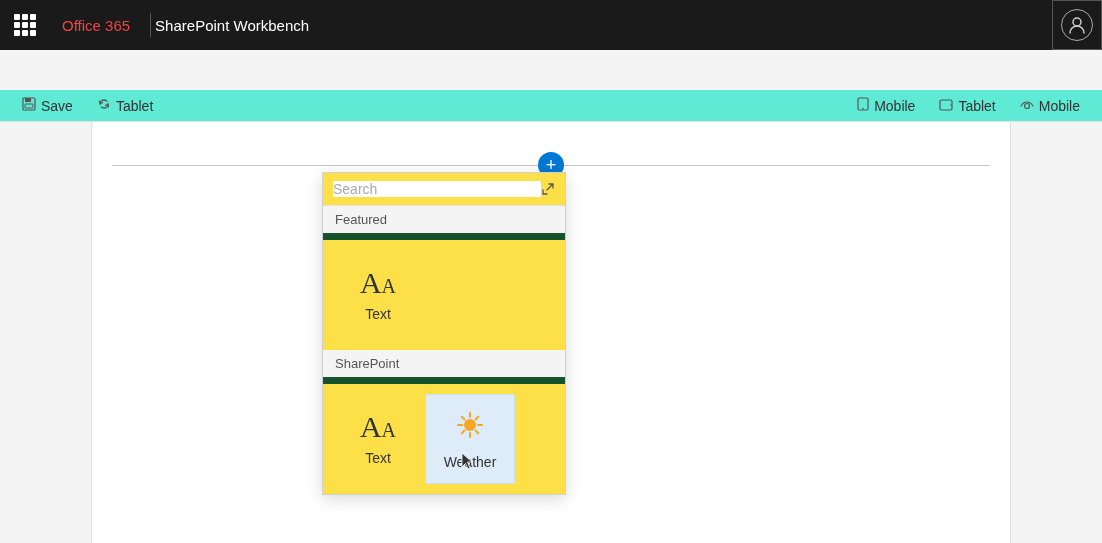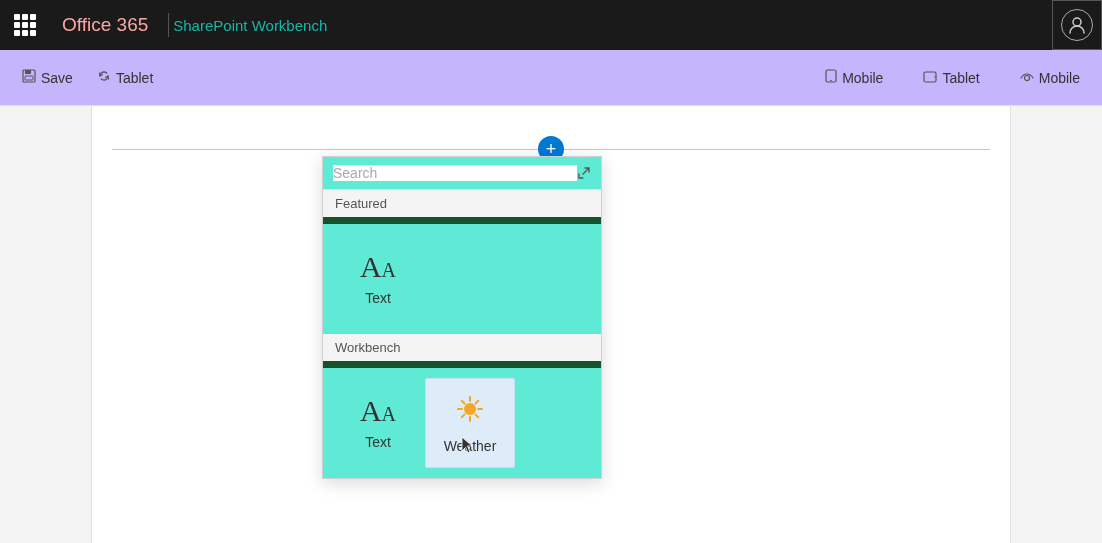--- a/index.html
+++ b/index.html
@@ -33,27 +33,27 @@
       background: #fff;
       border-radius: 1px;
     }
     .topbar-divider {
       width: 1px;
       height: 24px;
       background: #555;
       margin: 0 4px;
     }
     .topbar-title {
-      color: #fca5a5;
-      font-size: 19px;
+      color: #ef4444;
+      font-size: 15px;
       font-weight: 300;
       padding: 0 16px 0 12px;
     }
     .topbar-app {
-      color: #14b8a6;
+      color: #ffffff;
       font-size: 15px;
       font-weight: 400;
     }
     .topbar-avatar {
       margin-left: auto;
       width: 50px;
       height: 50px;
       display: flex;
       align-items: center;
       justify-content: center;
@@ -64,27 +64,28 @@
       height: 32px;
       border-radius: 50%;
       border: 1.5px solid #aaa;
       display: flex;
       align-items: center;
       justify-content: center;
     }
 
     
     .toolbar {
-      background: #c4b5fd;
+      background: #5eead4;
       border-bottom: 1px solid #e0e0e0;
-      height: 56px;
+      height: 32px;
       display: flex;
       align-items: center;
       padding: 0 12px;
       gap: 4px;
+      margin-top: 40px;
     }
     .toolbar-btn {
       display: flex;
       align-items: center;
       gap: 5px;
       padding: 4px 10px;
       border: none;
       background: none;
       cursor: pointer;
       font-size: 14px;
@@ -92,21 +93,21 @@
       border-radius: 2px;
     }
     .toolbar-btn-icon {
       font-size: 14px;
       color: #555;
     }
     .toolbar-right {
       margin-left: auto;
       display: flex;
       align-items: center;
-      gap: 20px;
+      gap: 4px;
     }
 
     
     .canvas {
       background: #f4f4f4;
       flex: 1;
       position: relative;
       height: calc(543px - 50px - 44px);
       overflow: hidden;
     }
@@ -152,22 +153,22 @@
       color: #fff;
       font-size: 18px;
       line-height: 1;
     }
 
     
     .picker {
       position: absolute;
       top: 50px;
       left: 230px;
-      width: 280px;
-      background: #5eead4;
+      width: 244px;
+      background: #fde047;
       border: 1px solid #d0d0d0;
       box-shadow: 0 4px 16px rgba(0,0,0,0.15);
       z-index: 10;
     }
     .picker-search {
       display: flex;
       align-items: center;
       border-bottom: 1px solid #e0e0e0;
       padding: 8px 10px;
     }
@@ -365,21 +366,21 @@
       <div class="picker-items">
         <div class="picker-item">
           <div class="aa-icon picker-item-icon">
             <span class="big-a">A</span>
               <span class="small-a">A</span>
           </div>
           <span class="picker-item-label">Text</span>
         </div>
       </div>
 
-      <div class="picker-section-label">Workbench</div>
+      <div class="picker-section-label">SharePoint</div>
       <div class="picker-items">
 
         <div class="picker-item">
           <div class="aa-icon picker-item-icon">
             <span class="big-a">A</span>
               <span class="small-a">A</span>
           </div>
           <span class="picker-item-label">Text</span>
         </div>
 

